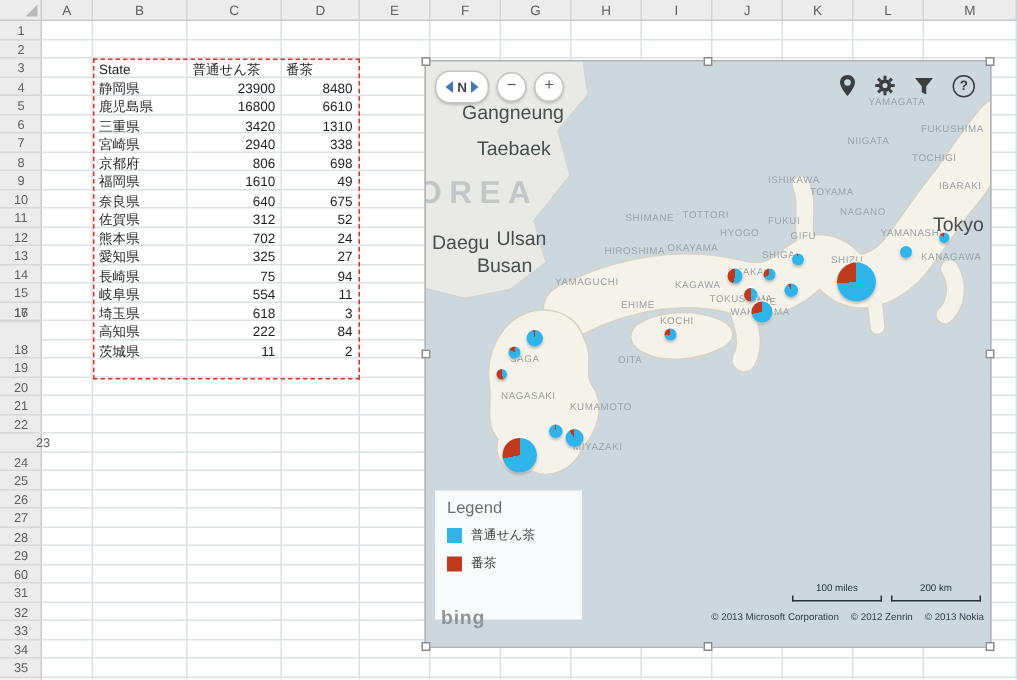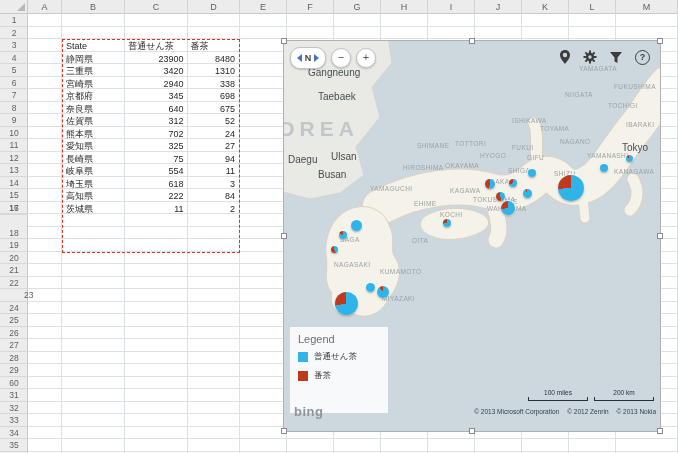--- a/index.html
+++ b/index.html
@@ -28,21 +28,21 @@
   .trow{display:flex;height:12.5px;line-height:12.5px;font-size:9px;color:#1f1f1f;white-space:nowrap;}
   .tcell{box-sizing:border-box;padding-left:3px;overflow:hidden;}
   .tcell.num{text-align:right;padding-right:4px;padding-left:0;}
 
   
   #map-object{position:absolute;left:283px;top:40px;width:378px;height:392px;
           border:1px solid #b0b0b0;box-sizing:border-box;background:#cdd8de;z-index:10;}
   #map-canvas{position:absolute;left:0;top:0;right:0;bottom:0;overflow:hidden;}
   #basemap{position:absolute;left:0;top:0;}
   .mlabel{position:absolute;color:#9aa2a4;font-size:6.5px;letter-spacing:.4px;white-space:nowrap;z-index:3;}
-  .mlabel.city{color:#474d50;font-size:10px;letter-spacing:0;}
+  .mlabel.city{color:#474d50;font-size:13px;letter-spacing:0;}
   .mlabel.big{font-size:21px;font-weight:bold;color:#c1c7c8;letter-spacing:5px;z-index:2;}
   .pie{position:absolute;border-radius:50%;z-index:4;
        box-shadow:0 1px 2px rgba(0,0,0,.35),0 0 0 1px rgba(255,255,255,.75);}
 
   
   #nav-cluster{position:absolute;left:6px;top:6px;display:flex;gap:5px;align-items:center;z-index:6;}
   .compass{width:34px;height:20px;background:#fff;border:1px solid #c3c3c3;border-radius:10px;
        display:flex;align-items:center;justify-content:center;gap:3px;font-size:9px;font-weight:bold;color:#444;
        box-shadow:0 1px 2px rgba(0,0,0,.2);}
   .tri-l{width:0;height:0;border-style:solid;border-width:4px 5px 4px 0;border-color:transparent #3f78b5 transparent transparent;}
@@ -187,33 +187,43 @@
       <div class="tcell" style="width: 63px;">State</div>
       <div class="tcell" style="width: 63px;">普通せん茶</div>
       <div class="tcell" style="width: 52px;">番茶</div>
     </div>
     <div class="trow">
       <div class="tcell" style="width: 63px;">静岡県</div>
       <div class="tcell num" style="width: 63px;">23900</div>
       <div class="tcell num" style="width: 52px;">8480</div>
     </div>
     <div class="trow">
+      <div class="tcell" style="width: 63px;">鹿児島県</div>
+      <div class="tcell num" style="width: 63px;">16800</div>
+      <div class="tcell num" style="width: 52px;">6610</div>
+    </div>
+    <div class="trow">
       <div class="tcell" style="width: 63px;">三重県</div>
       <div class="tcell num" style="width: 63px;">3420</div>
       <div class="tcell num" style="width: 52px;">1310</div>
     </div>
     <div class="trow">
       <div class="tcell" style="width: 63px;">宮崎県</div>
       <div class="tcell num" style="width: 63px;">2940</div>
       <div class="tcell num" style="width: 52px;">338</div>
     </div>
     <div class="trow">
       <div class="tcell" style="width: 63px;">京都府</div>
-      <div class="tcell num" style="width: 63px;">345</div>
+      <div class="tcell num" style="width: 63px;">806</div>
       <div class="tcell num" style="width: 52px;">698</div>
+    </div>
+    <div class="trow">
+      <div class="tcell" style="width: 63px;">福岡県</div>
+      <div class="tcell num" style="width: 63px;">1610</div>
+      <div class="tcell num" style="width: 52px;">49</div>
     </div>
     <div class="trow">
       <div class="tcell" style="width: 63px;">奈良県</div>
       <div class="tcell num" style="width: 63px;">640</div>
       <div class="tcell num" style="width: 52px;">675</div>
     </div>
     <div class="trow">
       <div class="tcell" style="width: 63px;">佐賀県</div>
       <div class="tcell num" style="width: 63px;">312</div>
       <div class="tcell num" style="width: 52px;">52</div>

